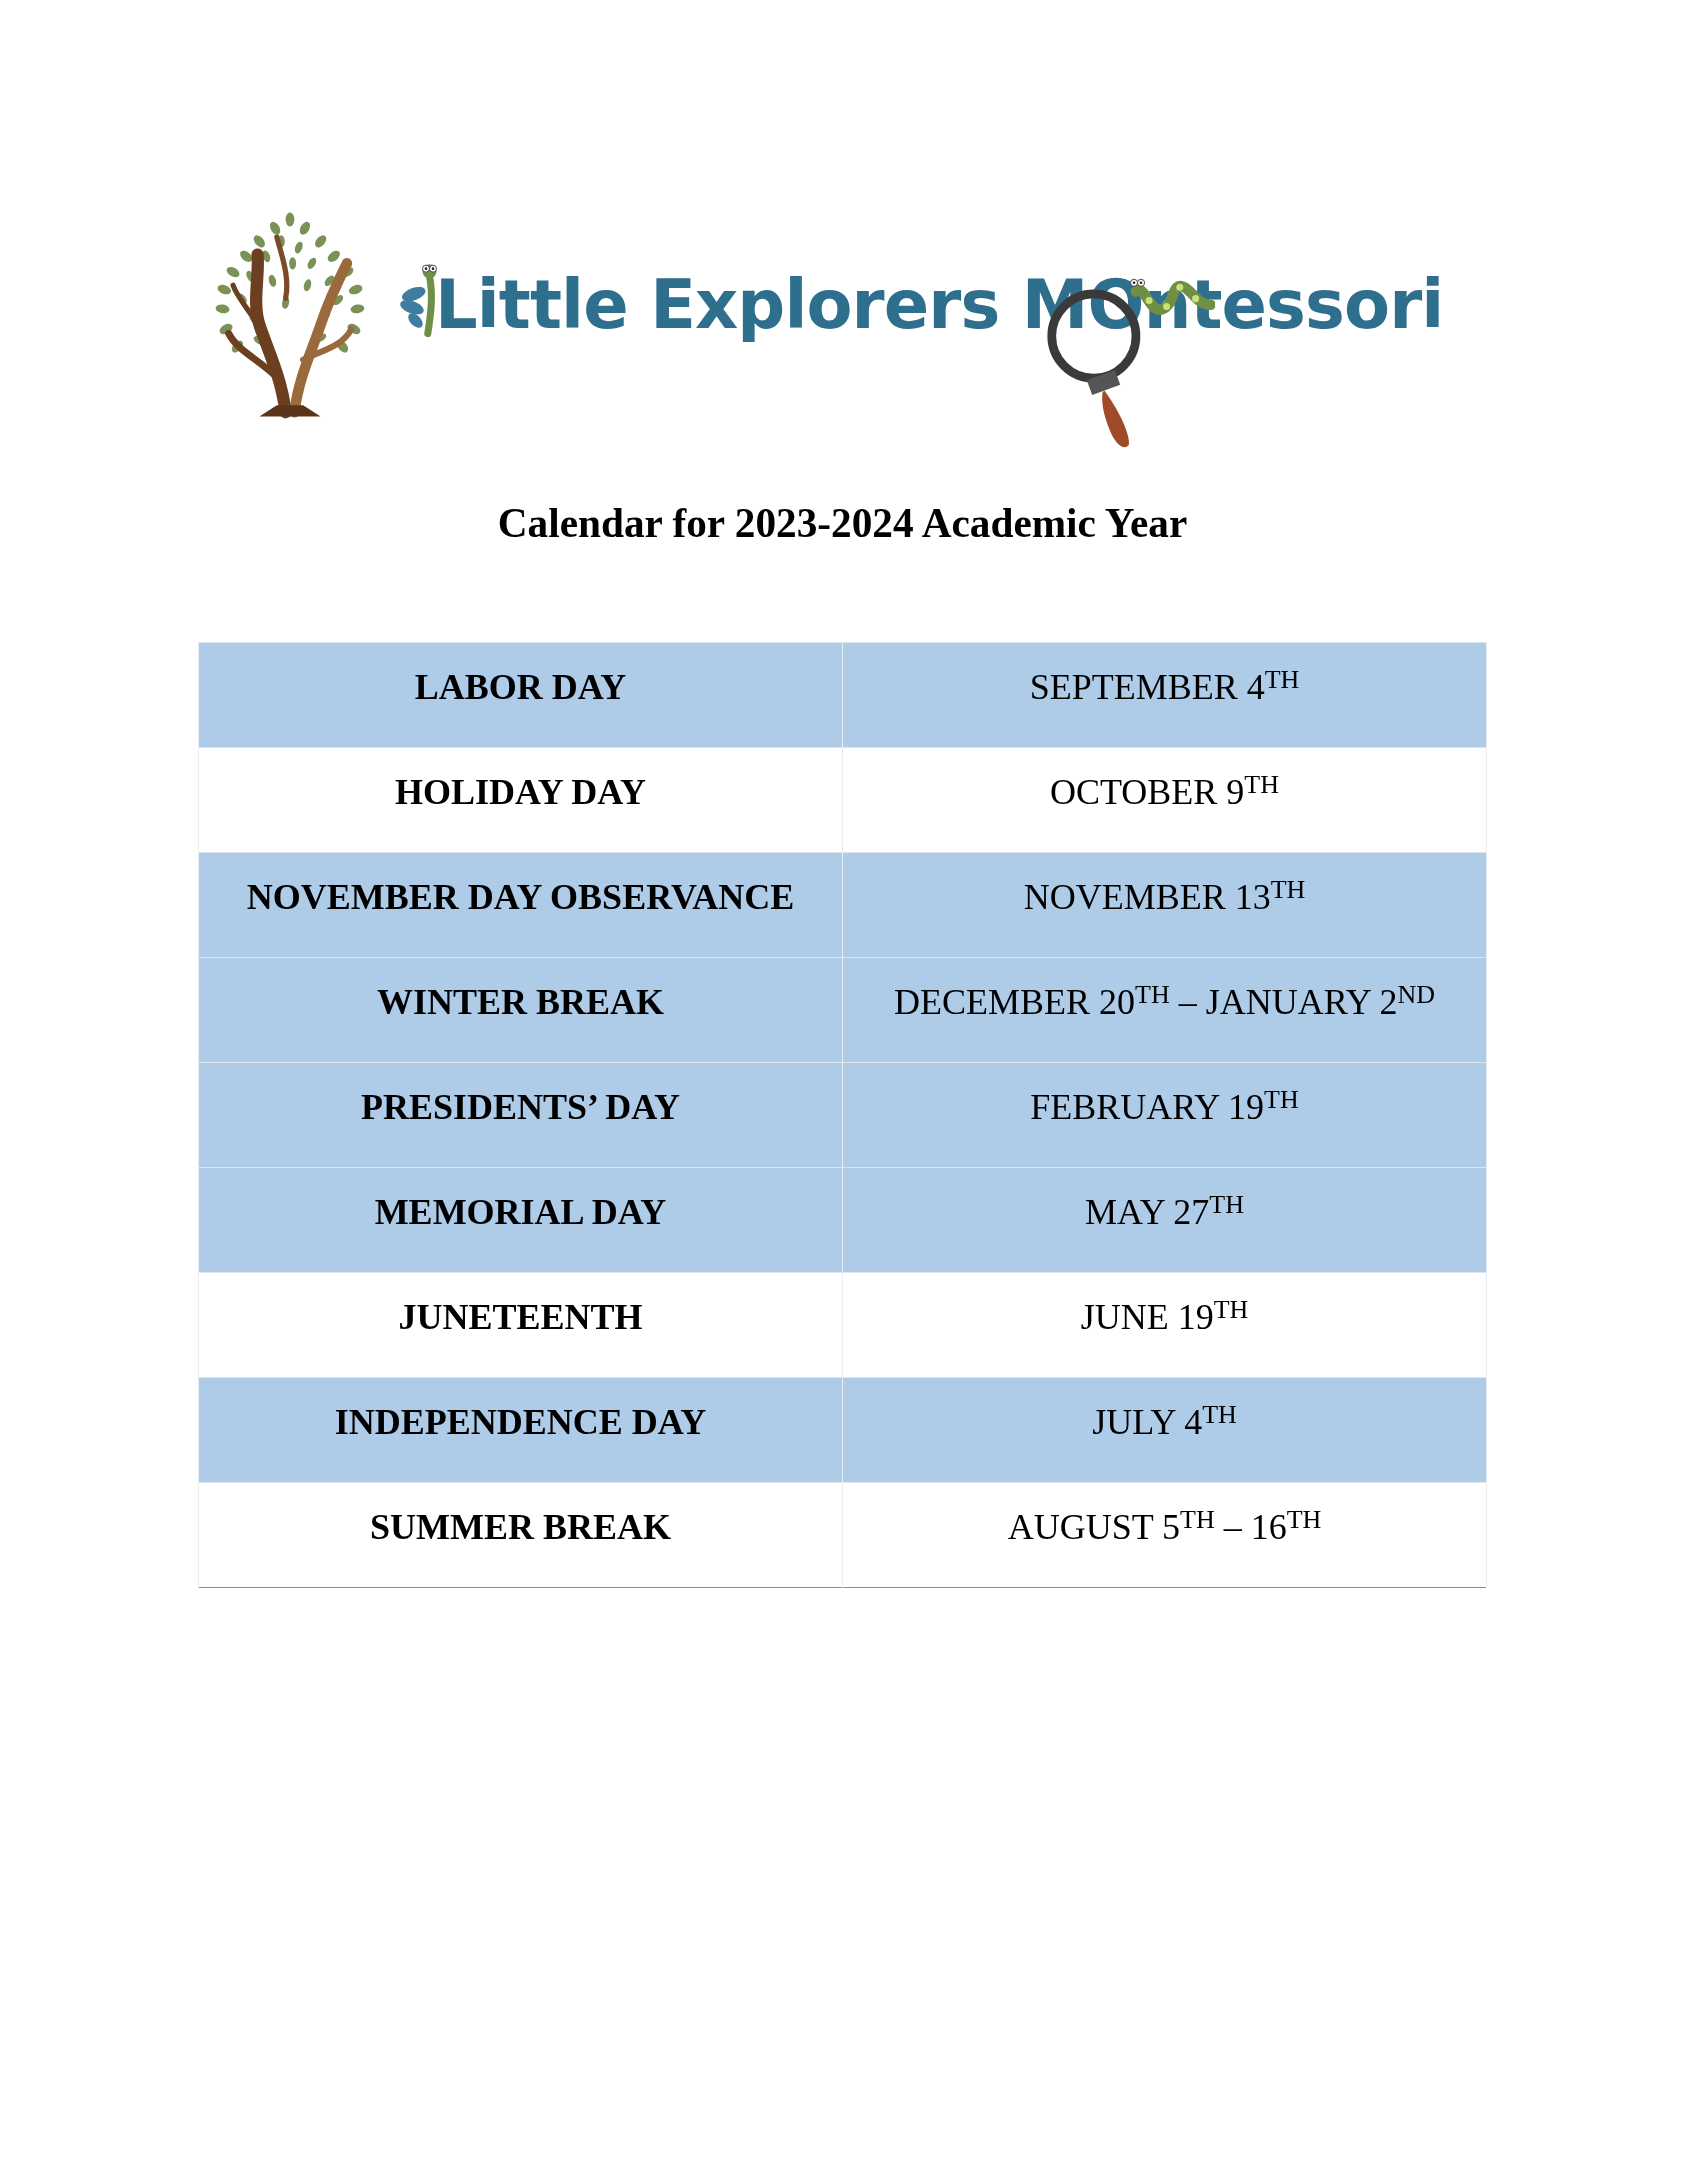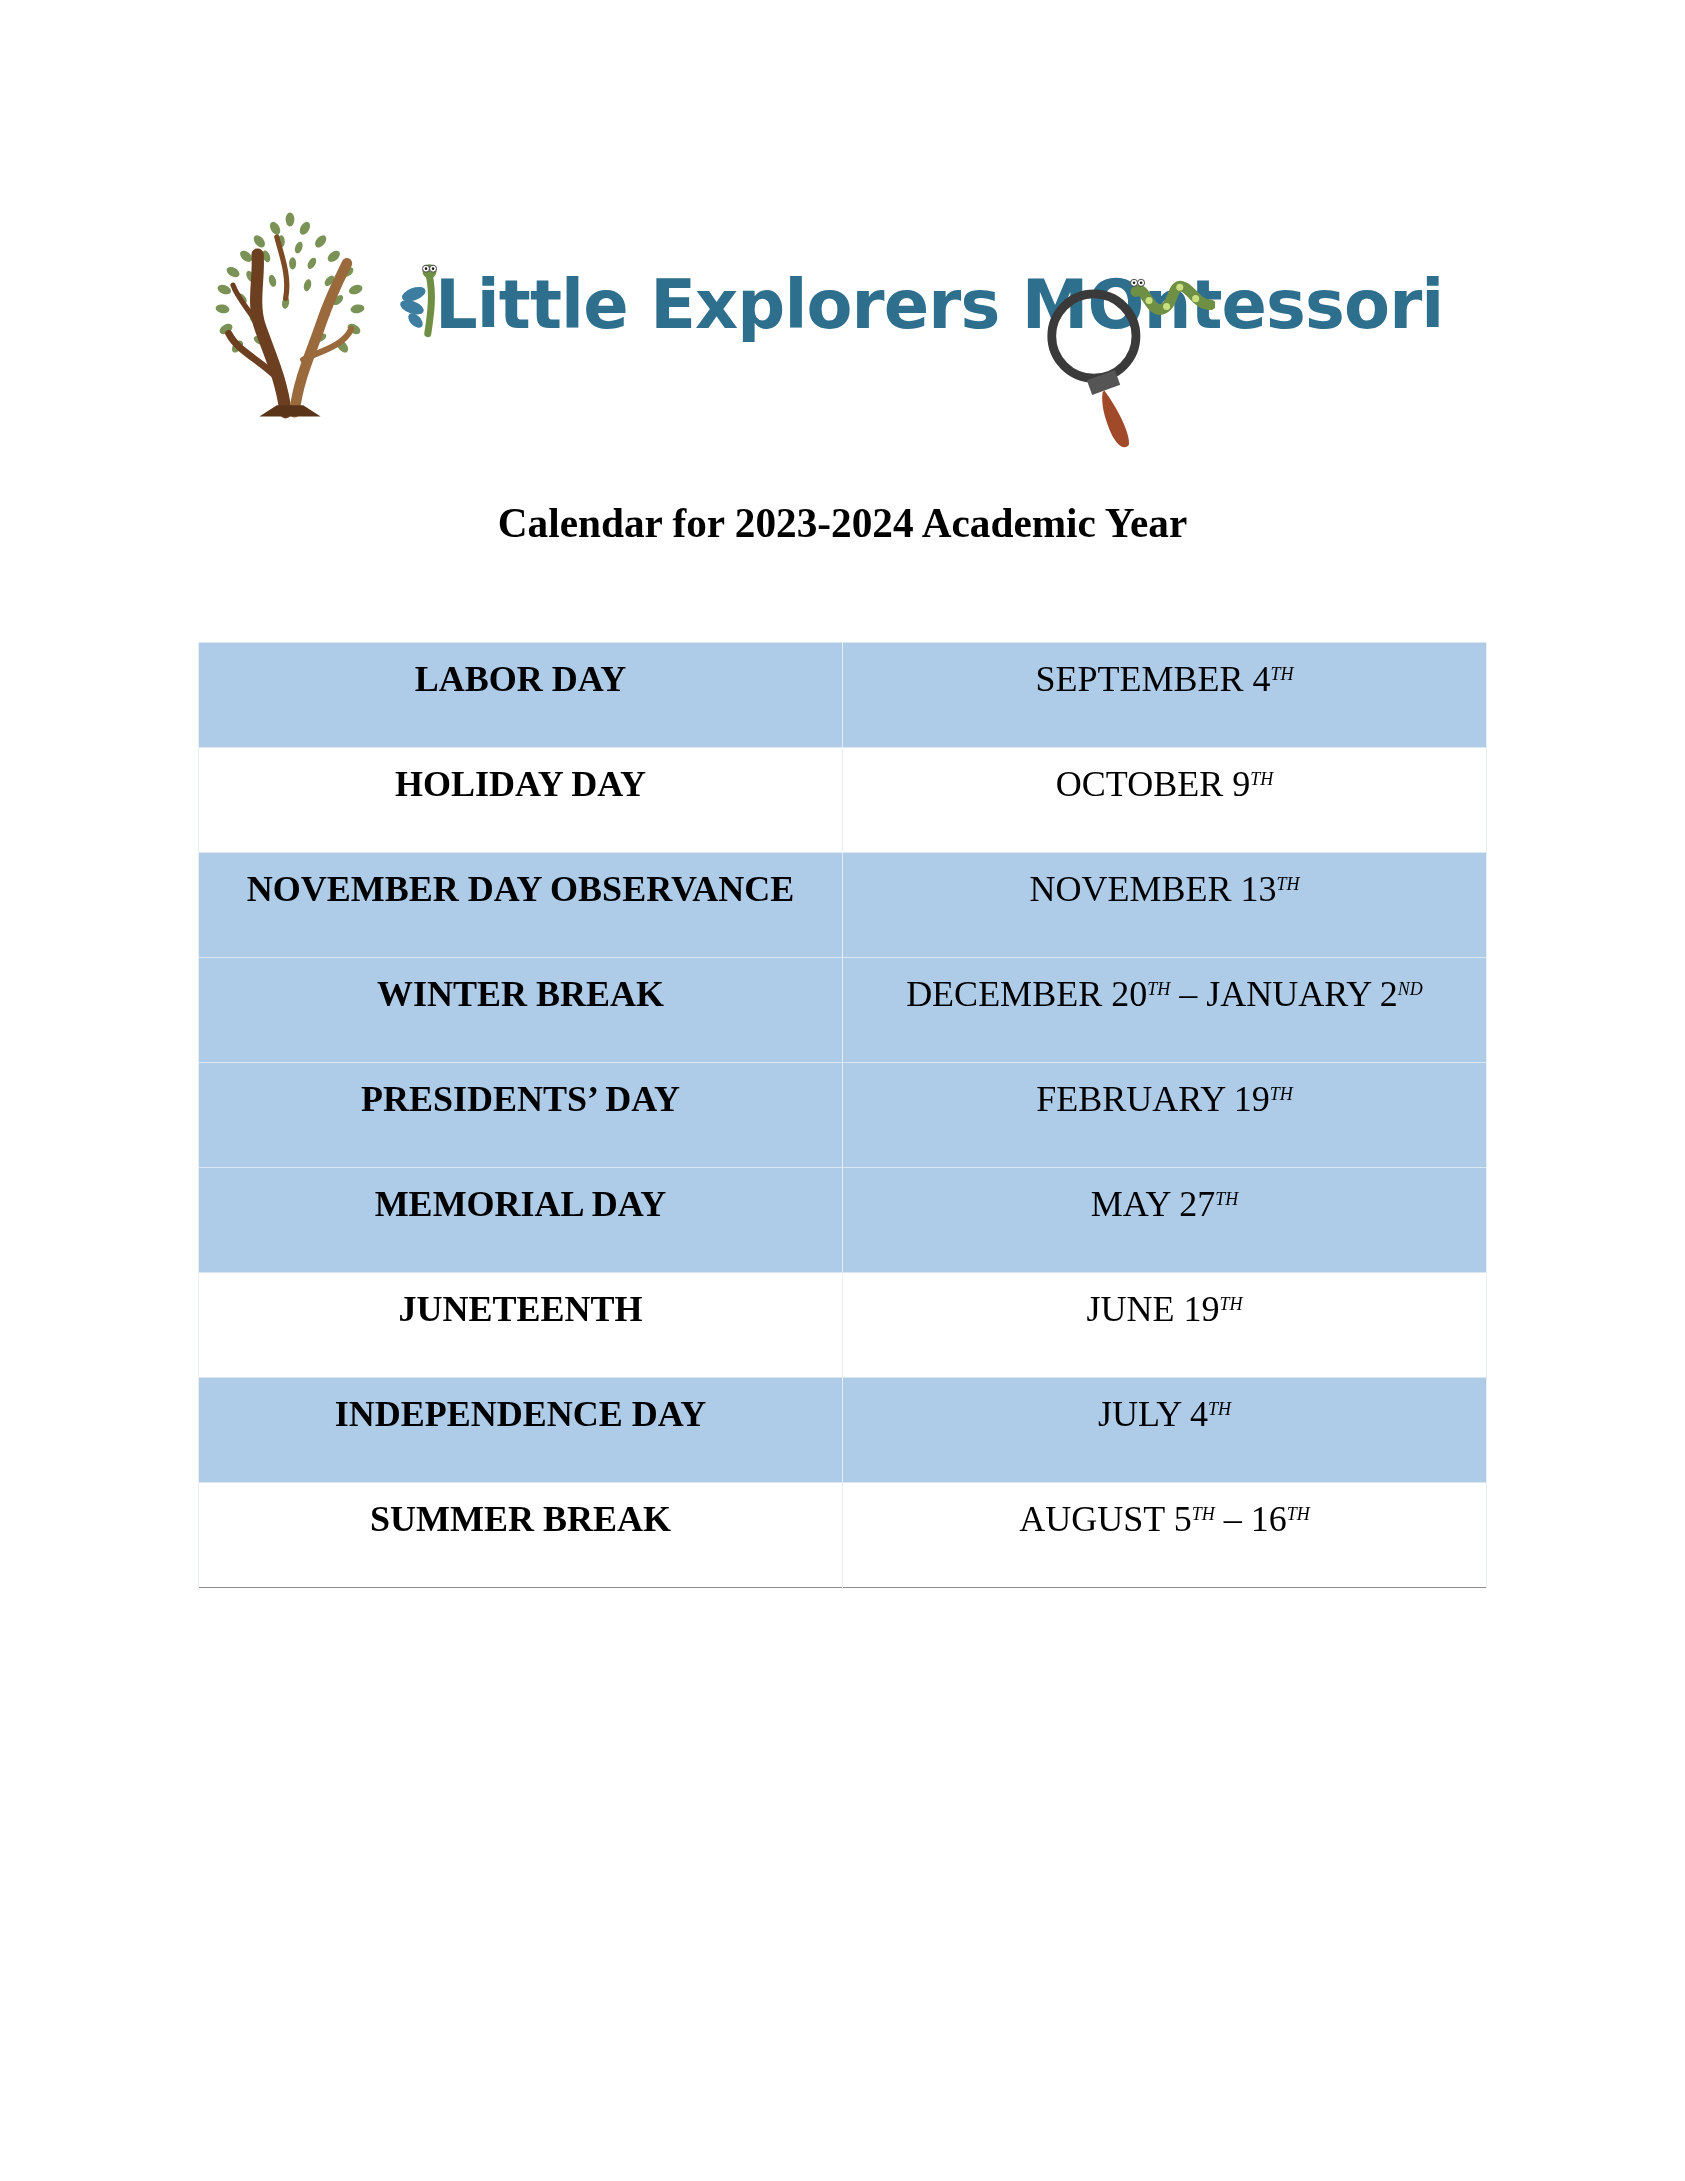--- a/index.html
+++ b/index.html
@@ -93,41 +93,40 @@
     vertical-align: top;
     text-align: center;
     font-size: 36px;
     line-height: 1;
     border-left: 0.9px solid #e8eef4;
     border-right: 0.9px solid #e8eef4;
     border-top: 0.9px solid #dbe6f1;
   }
   .cal-table td .cell-text {
     display: block;
-    padding-top: 18px;
+    padding-top: 26px;
     white-space: nowrap;
   }
   .cal-table tr.shaded td {
     background: #aecbe8;
   }
   .cal-table tr.plain td {
     background: #ffffff;
   }
   .cal-table td.event {
     width: 643px;
     font-weight: bold;
   }
   .cal-table td.date {
     font-weight: normal;
   }
   sup {
-    font-size: 18px;
+    font-size: 26px;
     vertical-align: 11.4px;
     line-height: 0;
-    font-style: italic;
   }
 </style>
 </head>
 <body>
 
 <div class="logo">
   <svg class="logo-tree" viewBox="0 0 210 250">
 
     <g fill="#7a9256">
       <ellipse cx="105" cy="20" rx="5" ry="8"></ellipse>

